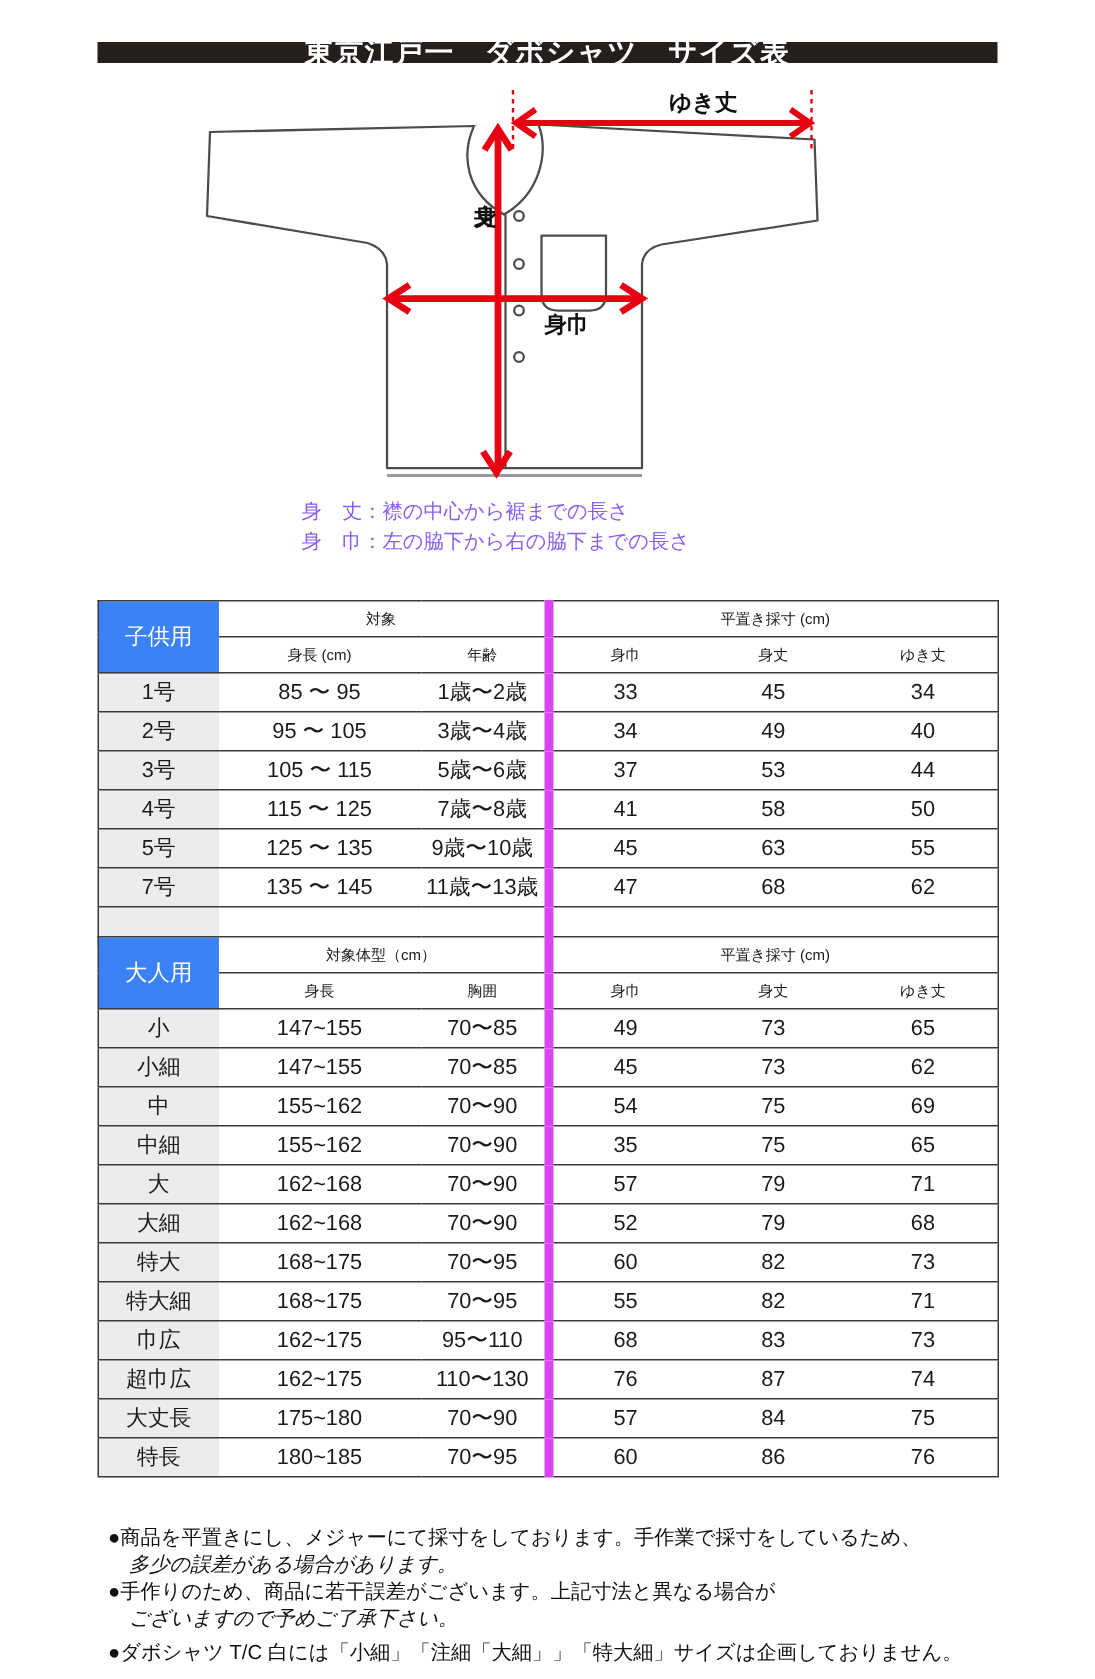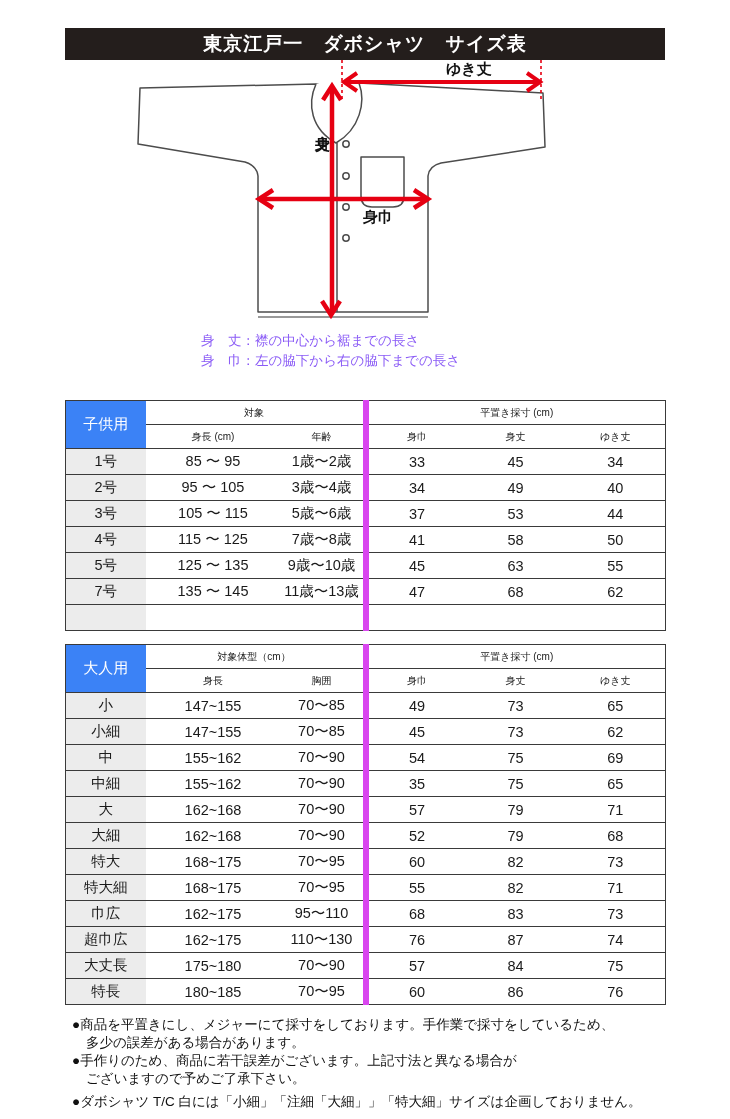--- a/index.html
+++ b/index.html
@@ -1,21 +1,21 @@
 <!DOCTYPE html>
 <html lang="ja"><head>
 <meta charset="utf-8">
 <style>
   html,body { margin:0; padding:0; }
   body { background:#fff; font-family:"Liberation Sans","DejaVu Sans",sans-serif; }
   .page { position:relative; width:730px; height:1119px; background:#fff; overflow:hidden; }
 
   
   .title-bar {
-    position:absolute; left:65px; top:28px; width:600px; height:32px;
+    position:absolute; left:65px; top:28px; width:600px; height:14px;
     background:#241e1c; color:#fff; display:flex; align-items:center; justify-content:center;
     font-size:19px; font-weight:bold; letter-spacing:1px;
   }
 
   
   .diagram-svg { position:absolute; left:0; top:0; width:730px; height:330px; }
   .diag-label { position:absolute; font-size:15px; font-weight:bold; color:#111; line-height:1.1; }
   .lbl-yukitake { left:446px; top:61px; }
   .lbl-mitake { left:314px; top:124px; writing-mode:vertical-rl; text-orientation:upright; letter-spacing:1px; }
   .lbl-mihaba { left:363px; top:209px; }
@@ -29,26 +29,26 @@
     text-align:center; color:#1a1a1a; background:#fff;
     border:1px solid #3a3a3a;
   }
   .sizetable th, .sizetable td { border-bottom:1px solid #3a3a3a; padding:0; font-weight:normal; }
   .sizetable thead th { height:23px; font-size:10px; }
   .sizetable td { height:25px; font-size:14.5px; }
   .corner { background:#3b82f6; color:#fff !important; font-size:15px !important; }
   .c-size { background:#ececec; }
   .c-div { border-left:6px solid #d946ef; }
   .kids-table { top:400px; }
-  .adults-table { top:644px;padding-left:20px; }
+  .adults-table { top:624px;padding-left:20px; }
 
   
   .footer-notes { position:absolute; left:72px; top:1016px; width:650px; color:#111; }
   .fline { font-size:13.5px; line-height:18px; }
-  .indent { padding-left:14px; }
+  .indent { padding-left:14px;font-style:italic; }
   .gap { margin-top:5px; }
 </style>
 </head>
 <body>
 
 <div class="page">
 
   <div class="title-bar">
     <span>東京江戸一　ダボシャツ　サイズ表</span>
   </div>

